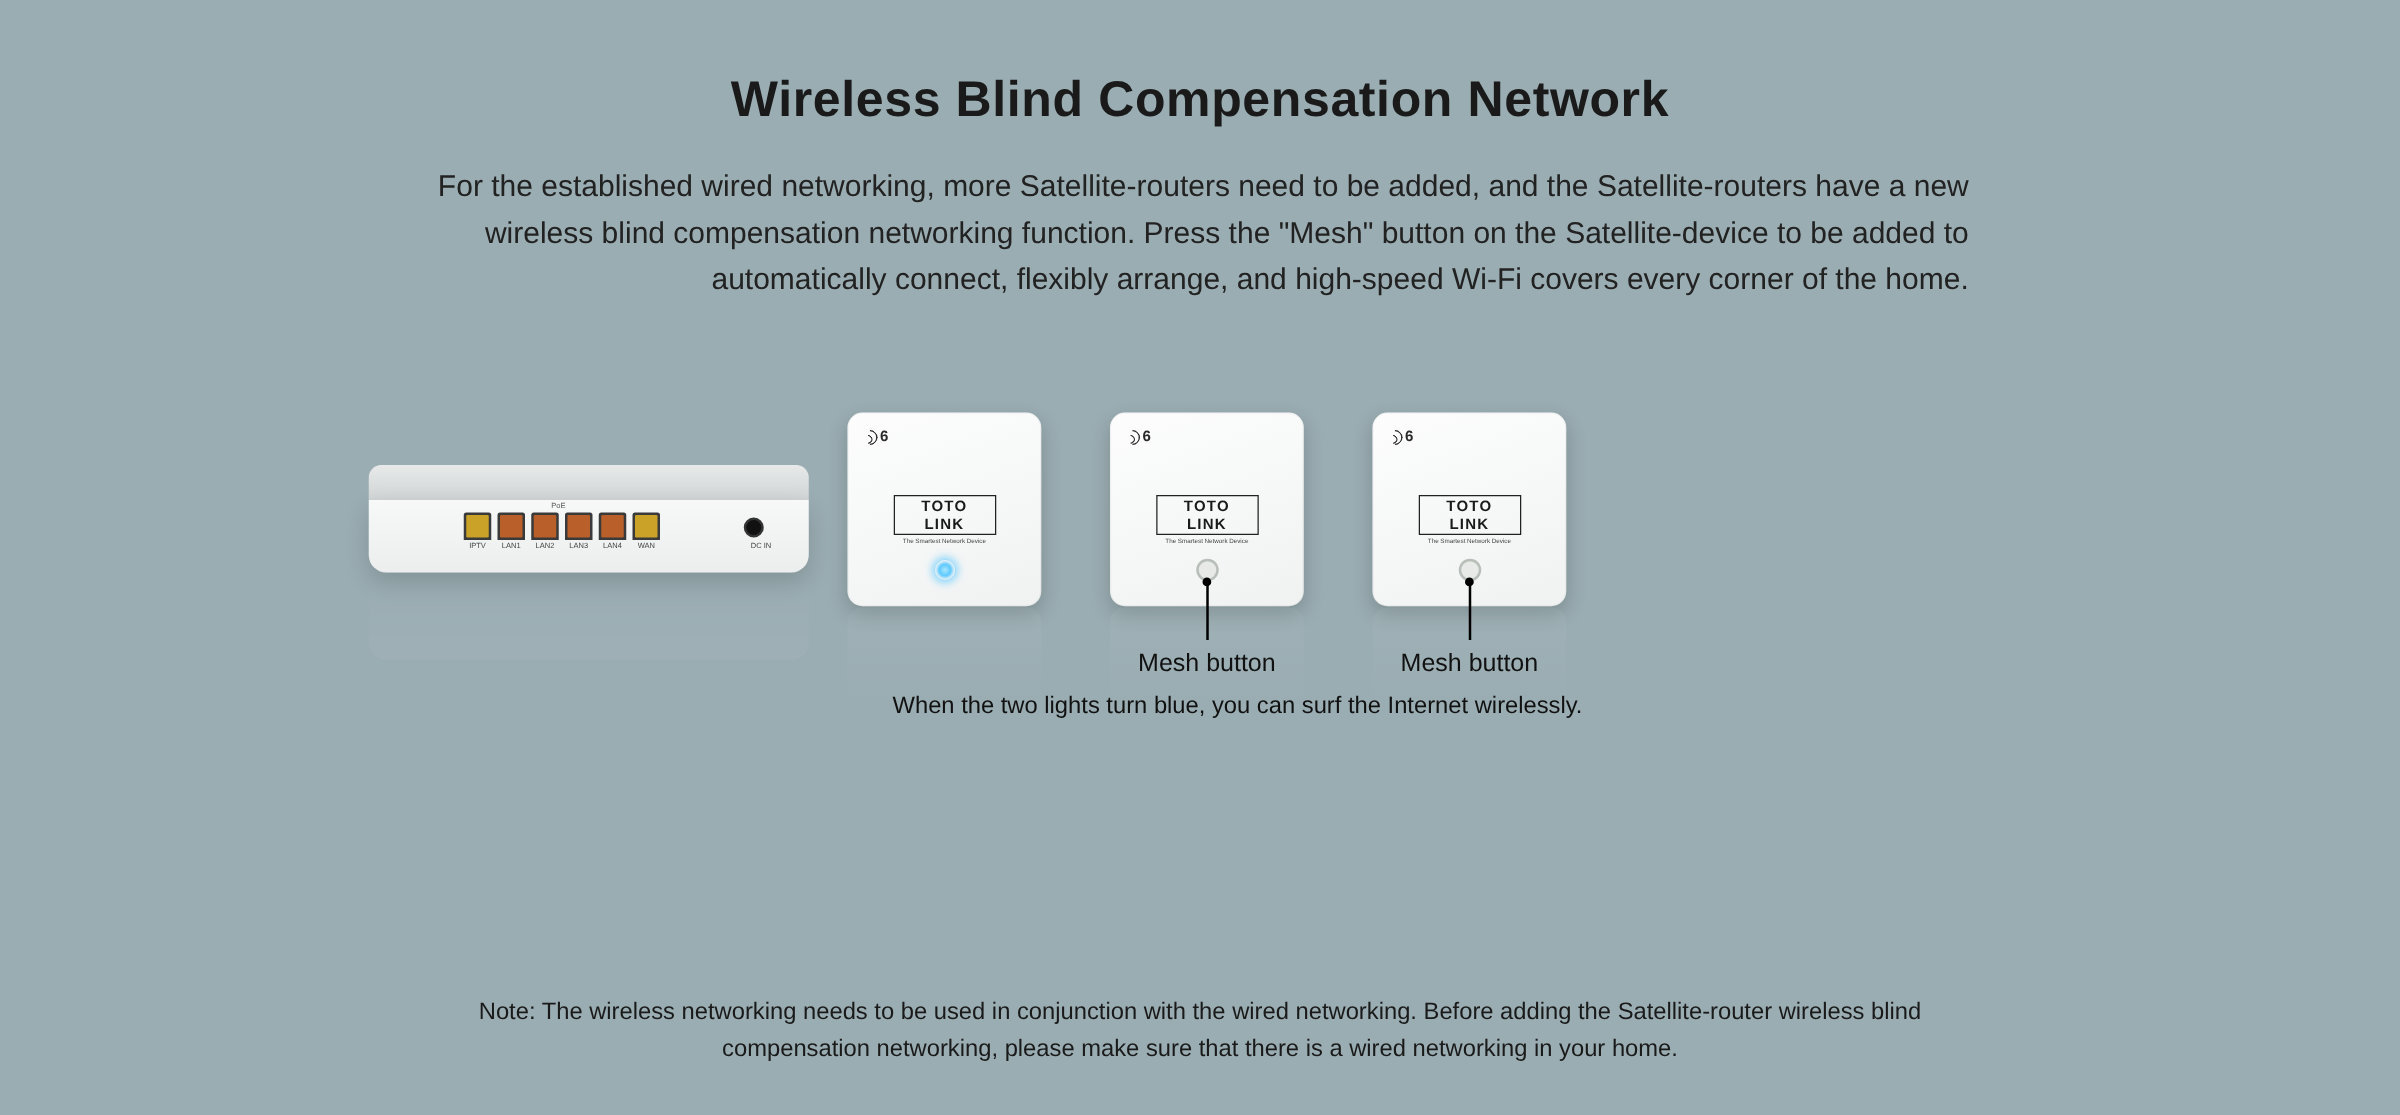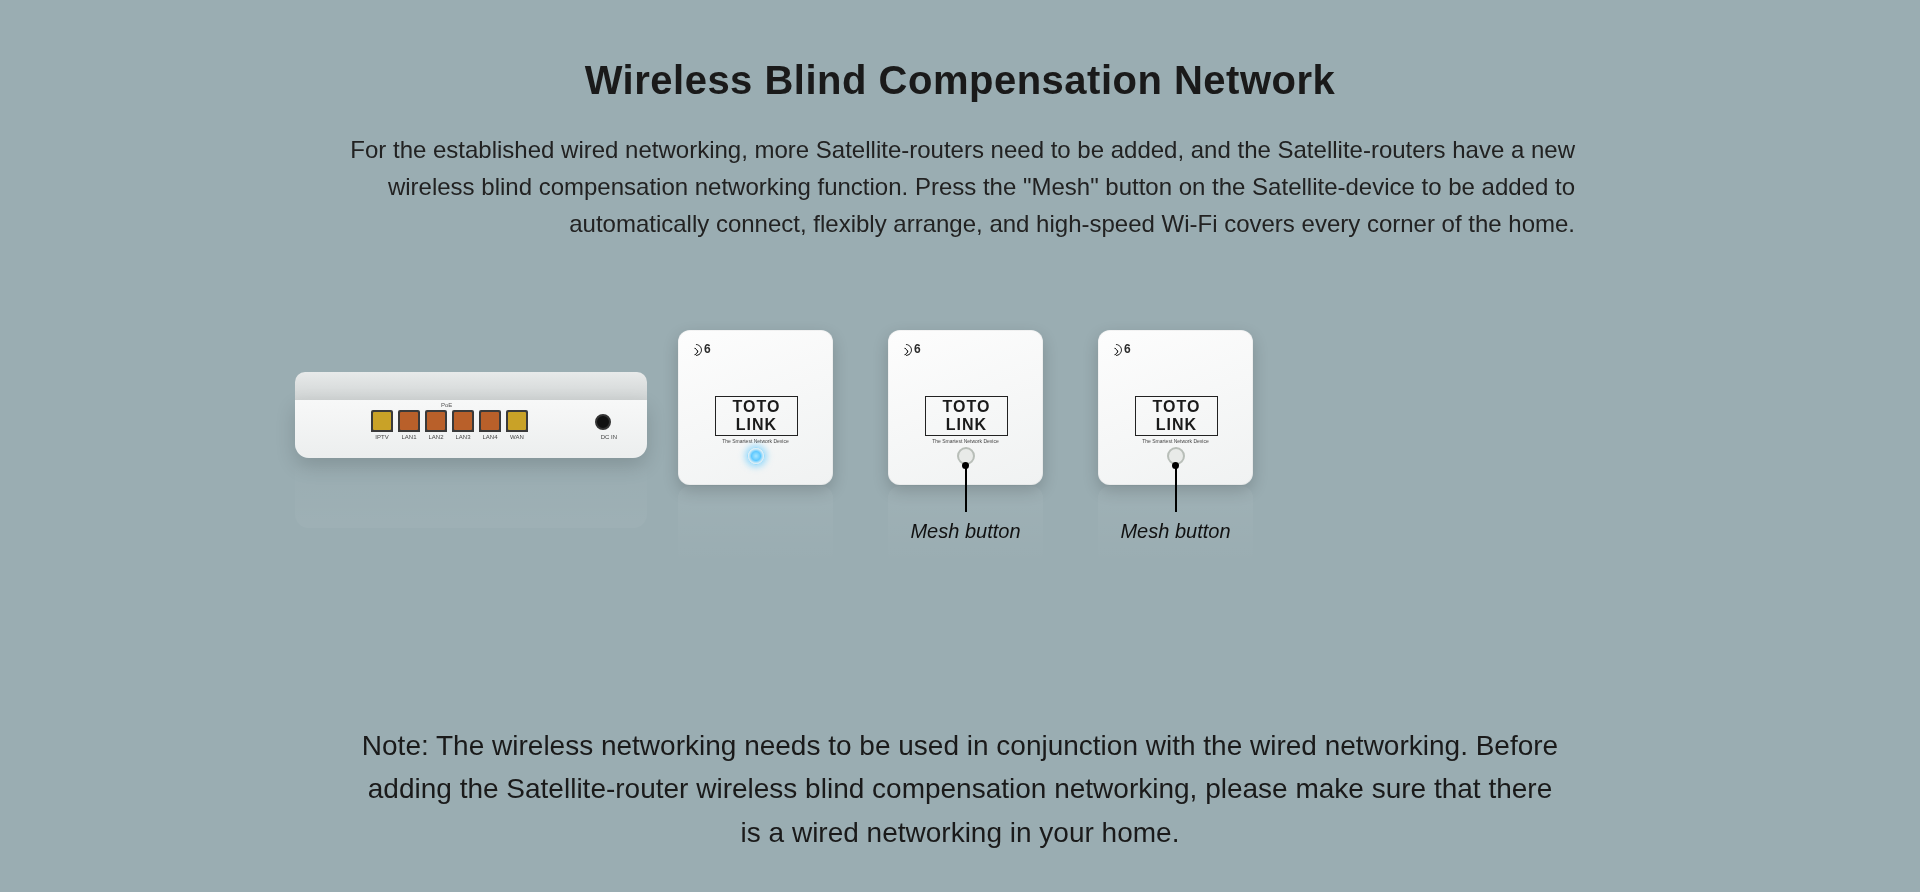--- a/index.html
+++ b/index.html
@@ -140,21 +140,21 @@
     border:1.5px solid #2a2a2a; border-radius:50%;
     border-left-color:transparent; border-bottom-color:transparent;
   }
   .wifi-icon::before { width:10px; height:10px; left:0; top:1px; transform:rotate(45deg); }
   .wifi-icon::after  { width:5px; height:5px; left:1px; top:5px; transform:rotate(45deg); }
   .brandbox {
     position:absolute; top:66px; left:50%; transform:translateX(-50%);
     width:82px; text-align:center;
   }
   .brand {
-    font-size:16px; font-weight:800; letter-spacing:1px;
+    font-size:12px; font-weight:800; letter-spacing:1px;
     border:1px solid #222; padding:1px 17px; display:inline-block;
   }
   .tagline { font-size:5px; color:#444; margin-top:2px; }
   .led {
     position:absolute; left:50%; bottom:20px; transform:translateX(-50%);
     width:18px; height:18px; border-radius:50%;
   }
   .led.blue {
     background: radial-gradient(circle,#a8e6ff 0%, #5fc9ff 40%, rgba(255,255,255,0) 70%);
     box-shadow: 0 0 6px 2px rgba(95,201,255,0.6);
@@ -182,35 +182,34 @@
   .callout-dot {
     position:absolute; width:7px; height:7px; border-radius:50%; background:#000;
   }
   .cd1 { left: 962px; top: 140px; }
   .cd2 { left: 1172px; top: 140px; }
   .mesh-label {
     position:absolute; top:198px;
     font-size:20px; color:#111;
     text-align:center;
     width:155px;
-    font-style:italic;
   }
   .ml1 { left: 888px; }
   .ml2 { left: 1098px; }
   .surf-text {
     position:absolute; top:232px; left:690px;
     font-size:19px; color:#111;
     width: 600px; text-align:center;
   }
   .note {
     position:absolute;
     bottom: 38px;
     left: 0; right: 0;
     text-align:center;
-    font-size:28px;
+    font-size:19px;
     line-height:1.55;
     color:#1a1a1a;
     padding: 0 360px;
   }
 </style>
 </head>
 <body>
 
 <h1 class="heading">Wireless Blind Compensation Network</h1>
 <p class="subtext">For the established wired networking, more Satellite-routers need to be added, and the Satellite-routers have a new wireless blind compensation networking function. Press the "Mesh" button on the Satellite-device to be added to automatically connect, flexibly arrange, and high-speed Wi-Fi covers every corner of the home.</p>
@@ -281,15 +280,16 @@
     <div class="led grey"></div>
   </div>
   <div class="sat-reflection satr3"></div>
 
   <div class="callout-dot cd1"></div>
   <div class="callout c1"></div>
   <div class="callout-dot cd2"></div>
   <div class="callout c2"></div>
   <div class="mesh-label ml1">Mesh button</div>
   <div class="mesh-label ml2">Mesh button</div>
+  <div class="surf-text">When the two lights turn blue, you can surf the Internet wirelessly.</div>
 </div>
 
 <p class="note">Note: The wireless networking needs to be used in conjunction with the wired networking. Before adding the Satellite-router wireless blind compensation networking, please make sure that there is a wired networking in your home.</p>
 
 </body></html>

